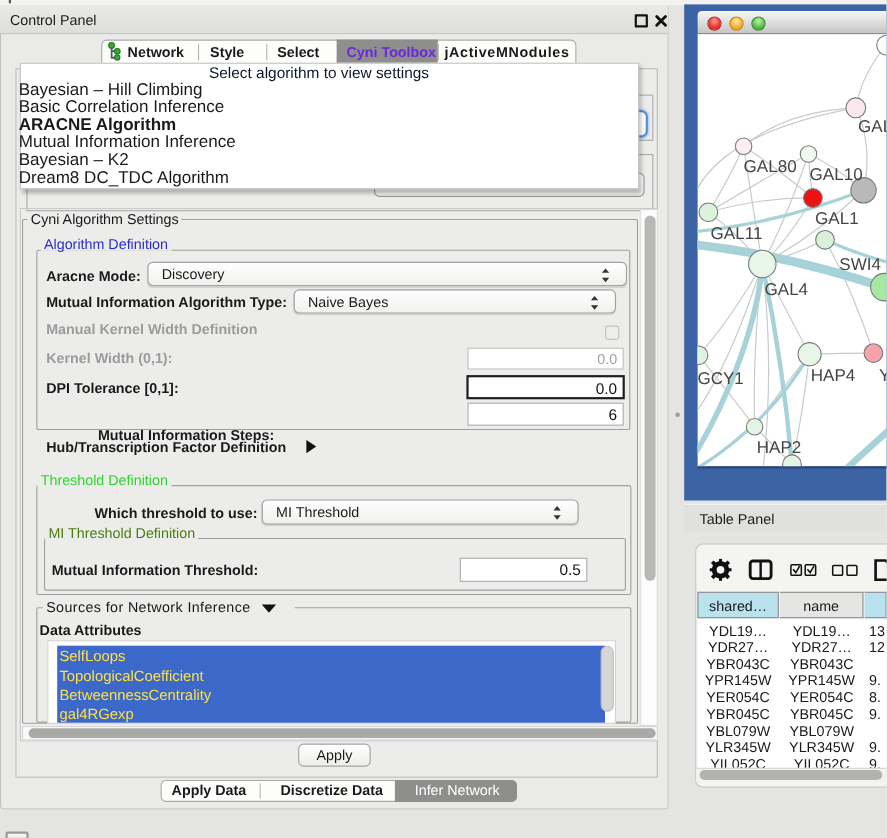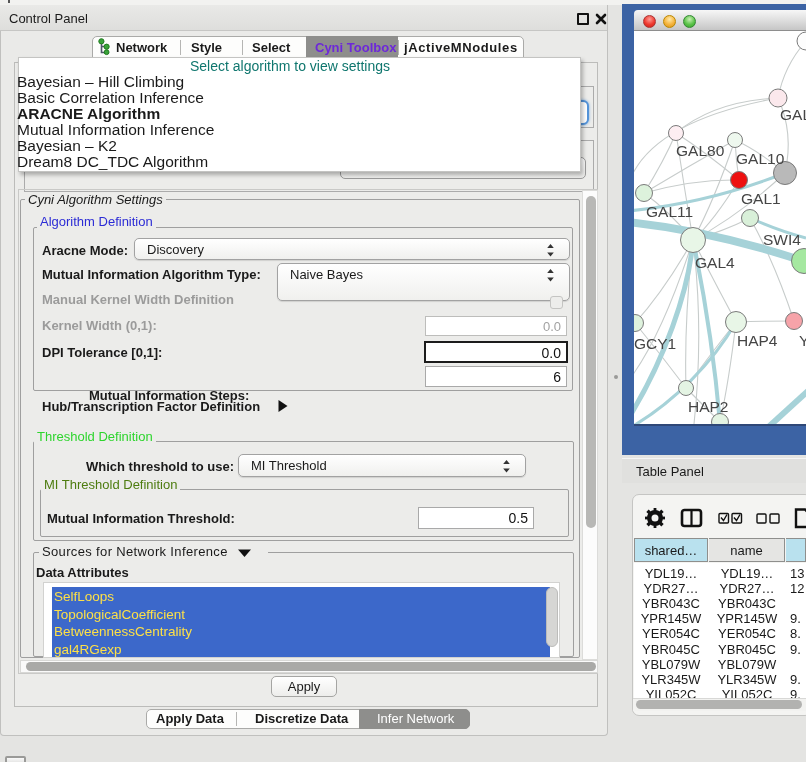--- a/index.html
+++ b/index.html
@@ -57,33 +57,33 @@
 <div class="abs" style="left:24px;top:140px;width:570px;height:52px;border:1px solid #ababab;"></div>
 <div class="abs" style="left:340px;top:157px;width:246px;height:22px;background:linear-gradient(#fff,#ececea);border:1px solid #9a9a9a;border-radius:5px;"></div>
 
 <div class="abs" style="left:18px;top:189px;width:580px;height:485px;border:1px solid #c9c9c7;"></div>
 <div class="abs" style="left:582px;top:190px;width:16px;height:470px;background:#fcfcfc;border:1px solid #dcdcda;"></div>
 <div class="abs" style="left:586px;top:196px;width:10px;height:332px;background:#b8b8b6;border-radius:5px;"></div>
 <div class="abs" style="left:20px;top:660px;width:578px;height:13px;background:#fafafa;border:1px solid #d8d8d6;"></div>
 <div class="abs" style="left:26px;top:662px;width:570px;height:9px;background:#a9a9a7;border-radius:5px;"></div>
 
 <div class="gbox" style="left:20px;top:199px;width:560px;height:459px;"></div>
-<div class="gtitle" style="left:25px;top:193px;font-style:italic;">Cyni Algorithm Settings</div>
+<div class="gtitle" style="left:25px;top:193px;">Cyni Algorithm Settings</div>
 
 <div class="gbox" style="left:33px;top:227px;width:540px;height:164px;"></div>
 <div class="gtitle" style="left:37px;top:215px;color:#2b2bd5;">Algorithm Definition</div>
 <div class="abs t13 b" style="left:42px;top:243px;">Aracne Mode:</div>
 <div class="combo" style="left:134px;top:238px;width:436px;height:22px;">
     <span class="txt">Discovery</span>
 <svg class="arr" width="9" height="15" viewBox="0 0 9 15">
       <path d="M1.2 5 L4.5 1 L7.8 5 Z M1.2 9.5 L4.5 13.5 L7.8 9.5 Z" fill="#333"></path>
     </svg>
   </div>
 <div class="abs t13 b" style="left:42px;top:267px;">Mutual Information Algorithm Type:</div>
-<div class="combo" style="left:277px;top:263px;width:293px;height:38px;">
+<div class="combo" style="left:267px;top:263px;width:293px;height:22px;">
     <span class="txt">Naive Bayes</span>
 <svg class="arr" width="9" height="15" viewBox="0 0 9 15">
       <path d="M1.2 5 L4.5 1 L7.8 5 Z M1.2 9.5 L4.5 13.5 L7.8 9.5 Z" fill="#333"></path>
     </svg>
   </div>
 <div class="abs t13 b gray" style="left:42px;top:292px;">Manual Kernel Width Definition</div>
 <div class="abs" style="left:550px;top:296px;width:13px;height:13px;background:#ededeb;border:1px solid #c4c4c2;border-radius:3px;"></div>
 <div class="abs t13 b gray" style="left:42px;top:318px;">Kernel Width (0,1):</div>
 <div class="field" style="left:425px;top:316px;width:142px;height:20px;color:#a2a2a2;border-color:#bdbdbb;">0.0</div>
 <div class="abs t13 b" style="left:42px;top:345px;">DPI Tolerance [0,1]:</div>
@@ -124,21 +124,21 @@
 <div class="abs" style="left:271px;top:676px;width:66px;height:21px;background:linear-gradient(#ffffff,#ededeb);border:1px solid #a5a5a3;border-radius:5px;text-align:center;font-size:13px;padding-top:2px;">Apply</div>
 
 <div class="abs" style="left:146px;top:709px;width:324px;height:20px;background:#fdfdfc;border:1px solid #aaaaa8;border-radius:5px;"></div>
 <div class="abs" style="left:236px;top:712px;width:1px;height:14px;background:#b5b5b3;"></div>
 <div class="abs" style="left:359px;top:709px;width:111px;height:20px;background:#8e8e8c;border:1px solid #8e8e8c;border-radius:0 5px 5px 0;"></div>
 <div class="abs t13 b" style="left:156px;top:711px;">Apply Data</div>
 <div class="abs t13 b" style="left:255px;top:711px;">Discretize Data</div>
 <div class="abs t13" style="left:377px;top:711px;color:#fff;">Infer Network</div>
 
 <div class="abs" style="left:18px;top:57px;width:563px;height:115px;background:#fff;border:1px solid #c4c4c2;box-shadow:2px 3px 4px rgba(0,0,0,0.28);"></div>
-<div class="abs" style="left:190px;top:59px;font-size:14px;line-height:15px;color:#0f766e;text-align:center;">Select algorithm to view settings</div>
+<div class="abs" style="left:190px;top:59px;font-size:14px;line-height:15px;color:#0f172a;text-align:center;">Select algorithm to view settings</div>
 <div class="abs" style="left:17px;top:74px;font-size:15.5px;line-height:16px;">Bayesian – Hill Climbing</div>
 <div class="abs" style="left:17px;top:90px;font-size:15.5px;line-height:16px;">Basic Correlation Inference</div>
 <div class="abs b" style="left:17px;top:106px;font-size:15.5px;line-height:16px;">ARACNE Algorithm</div>
 <div class="abs" style="left:17px;top:122px;font-size:15.5px;line-height:16px;">Mutual Information Inference</div>
 <div class="abs" style="left:17px;top:138px;font-size:15.5px;line-height:16px;">Bayesian – K2</div>
 <div class="abs" style="left:17px;top:154px;font-size:15.5px;line-height:16px;">Dream8 DC_TDC Algorithm</div>
 
 <div class="abs" style="left:614px;top:375px;width:4px;height:4px;background:#9a9a98;border-radius:2px;"></div>
 <div class="abs" style="left:5px;top:756px;width:21px;height:10px;background:linear-gradient(#fafafa,#dddddb);border:2px solid #9a9a98;border-radius:2px;"></div>
 

